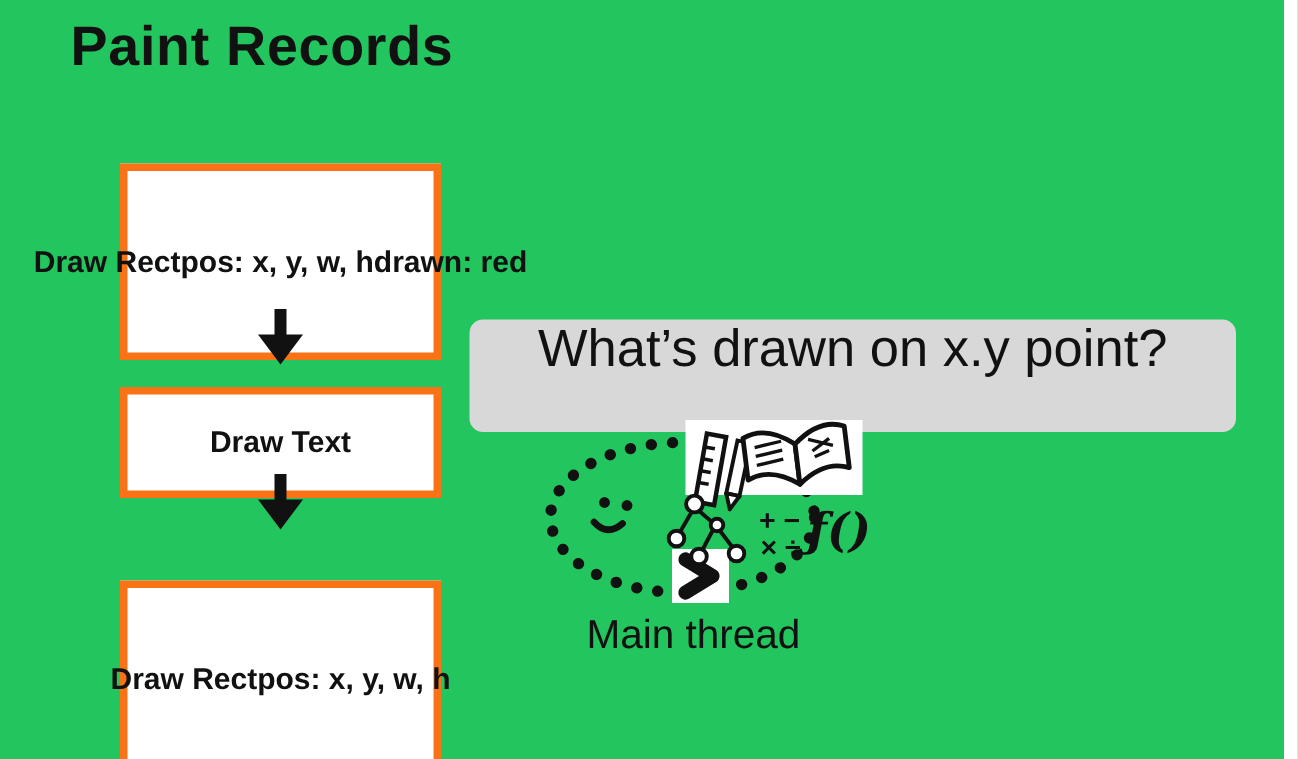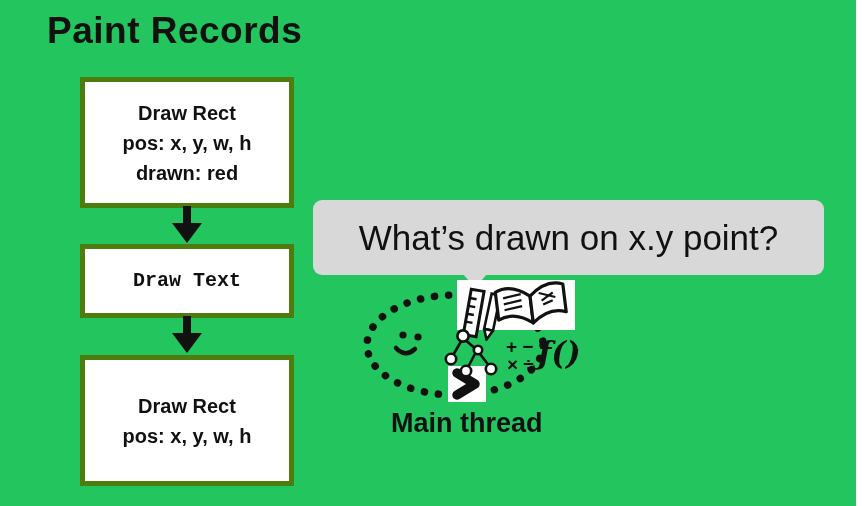--- a/index.html
+++ b/index.html
@@ -22,58 +22,58 @@
     font-weight: bold;
     letter-spacing: 0.5px;
     color: #111111;
     white-space: nowrap;
   }
 
   .flow-box {
     position: absolute;
     left: 80px;
     width: 214px;
-    border: 5px solid #4d7c0f;
+    border: 5px solid #f97316;
     background: #ffffff;
     display: flex;
-    flex-direction: column;
+    flex-direction: row;
     align-items: center;
     justify-content: center;
     text-align: center;
+    margin-top: 32px;
   }
   .flow-box .box-line {
     font-size: 20px;
     font-weight: bold;
     line-height: 30px;
     color: #111111;
     white-space: nowrap;
   }
   .box-1 { top: 77px;  height: 131px; }
-  .box-2 { top: 244px; height: 74px; font-family: Liberation Mono, monospace;  }
+  .box-2 { top: 226px; height: 74px;  }
   .box-3 { top: 355px; height: 131px; }
 
   .flow-arrow {
     position: absolute;
     left: 169px;
     width: 36px;
     height: 38px;
   }
   .arrow-1 { top: 206px; }
   .arrow-2 { top: 316px; }
 
   .speech-bubble {
     position: absolute;
     left: 313px;
-    top: 200px;
+    top: 213px;
     width: 511px;
     height: 75px;
     background: #d8d8d8;
     border-radius: 9px;
     display: flex;
-    align-items: center;
     justify-content: center;
   }
   .speech-bubble .bubble-text {
     font-size: 35px;
     font-weight: 500;
     color: #111111;
     white-space: nowrap;
   }
   .bubble-tail {
     position: absolute;
@@ -93,21 +93,21 @@
     top: 280px;
     width: 250px;
     height: 140px;
   }
 
   .main-thread-label {
     position: absolute;
     left: 391px;
     top: 408px;
     font-size: 27px;
-    font-weight: bold;
+    font-weight: normal;
     color: #111111;
     white-space: nowrap;
   }
 </style>
 </head>
 <body>
 
 <div class="canvas">
 
   <div class="page-title">Paint Records</div>

